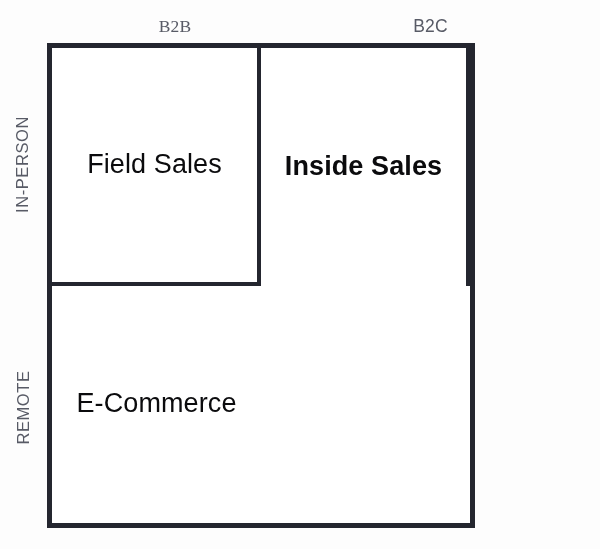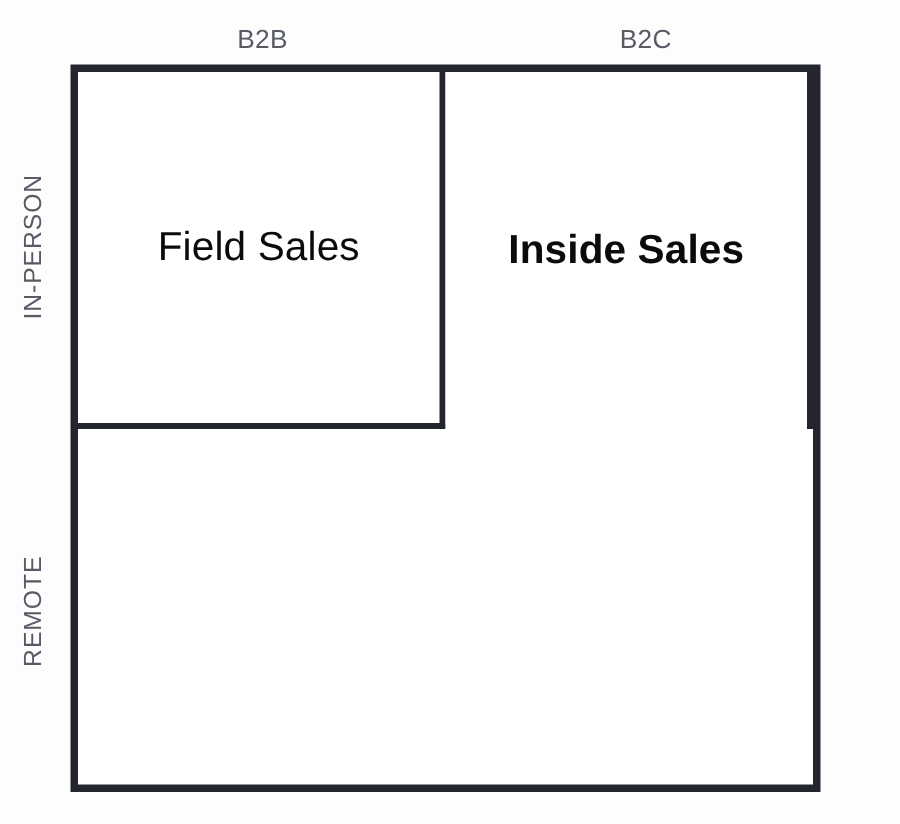--- a/index.html
+++ b/index.html
@@ -29,21 +29,21 @@
     position: absolute;
     top: 14px;
     height: 24px;
     line-height: 24px;
     text-align: center;
     font-size: 17.5px;
     color: #585b66;
     letter-spacing: 0.2px;
     white-space: nowrap;
   }
-  #col-header-b2b { left: 47px;  width: 256px; }
+  #col-header-b2b { left: 47px;  width: 256px; font-family: Liberation Serif, serif; }
   #col-header-b2c { left: 303px; width: 255px; text-align: center; }
 
   
   .row-header-slot {
     position: absolute;
     left: 0px;
     width: 46px;
     display: flex;
     align-items: center;
     justify-content: center;
@@ -58,21 +58,21 @@
     font-size: 16.5px;
     color: #585b66;
     letter-spacing: 0.6px;
   }
 
   
   #quadrant-grid {
     position: absolute;
     left: 47px;
     top: 43px;
-    width: 500px;
+    width: 428px;
     height: 485px;
     box-sizing: border-box;
     border: 5px solid #24262f;
     background: #ffffff;
     display: grid;
     grid-template-columns: 1fr 1fr;
     grid-template-rows: 1fr 1fr;
   }
 
   .quadrant-cell {
@@ -119,15 +119,18 @@
 
     <div id="cell-field-sales" class="quadrant-cell">
       <span class="cell-label">Field Sales</span>
     </div>
 
 
     <div id="cell-inside-sales" class="quadrant-cell">
       <span class="cell-label">Inside Sales</span>
     </div>
 
+    <div id="cell-ecommerce" class="quadrant-cell">
+      <span class="cell-label">E-Commerce</span>
+    </div>
 
   </div>
 </div>
 
 </body></html>

